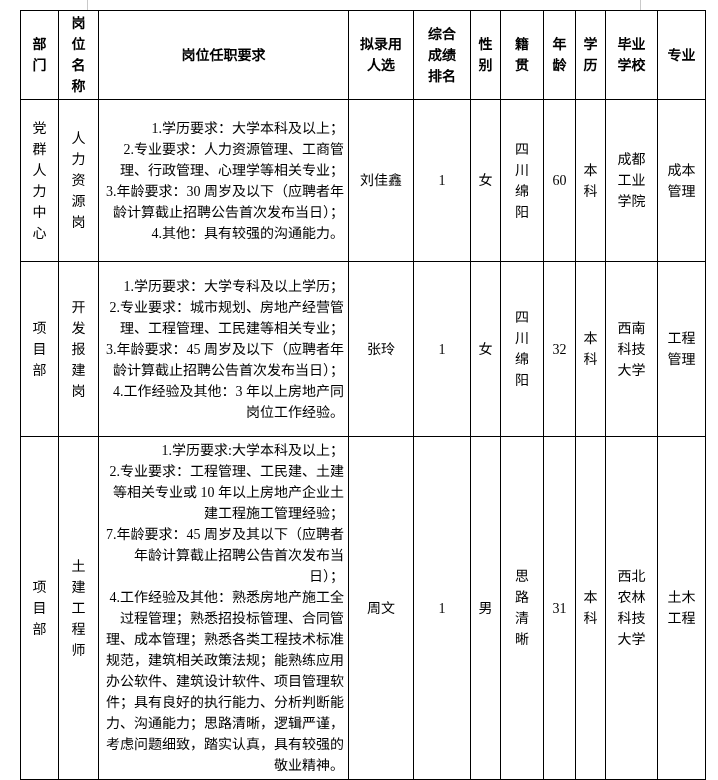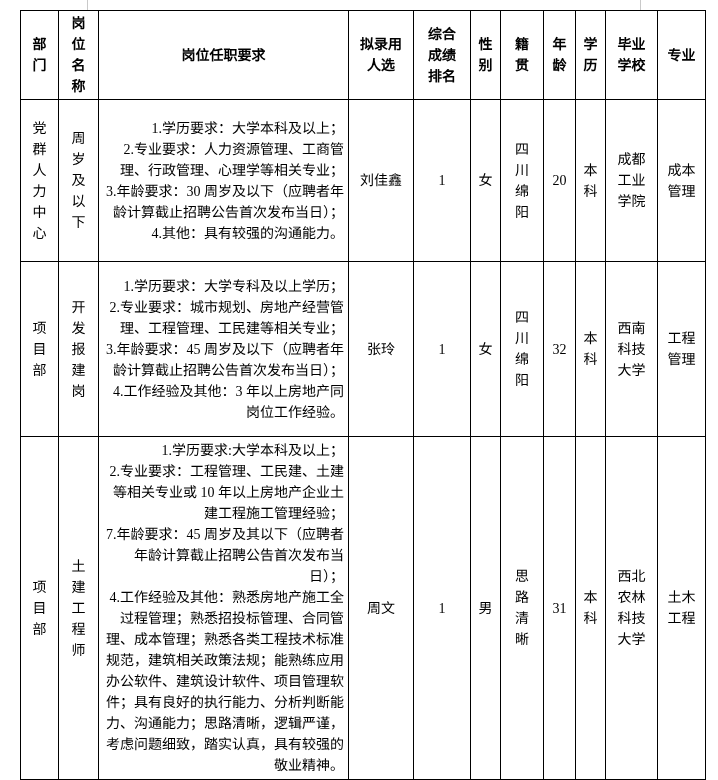--- a/index.html
+++ b/index.html
@@ -115,42 +115,42 @@
       <th>
           <div>专业</div>
         </th>
     </tr>
 
     <tr class="r1">
       <td>
           <div class="in1">党群人力中心</div>
         </td>
       <td>
-          <div class="in1">周岁及以下</div>
+          <div class="in1">人力资源岗</div>
         </td>
       <td class="req">
         <div class="req-item">1.学历要求：大学本科及以上；</div>
         <div class="req-item">2.专业要求：人力资源管理、工商管理、行政管理、心理学等相关专业；</div>
         <div class="req-item">3.年龄要求：30 周岁及以下（应聘者年龄计算截止招聘公告首次发布当日）；</div>
         <div class="req-item">4.其他：具有较强的沟通能力。</div>
       </td>
       <td>
           <div>刘佳鑫</div>
         </td>
       <td>
           <div>1</div>
         </td>
       <td>
           <div>女</div>
         </td>
       <td>
           <div class="in1">四川绵阳</div>
         </td>
       <td>
-          <div>20</div>
+          <div>60</div>
         </td>
       <td>
           <div class="in1">本科</div>
         </td>
       <td>
           <div class="in2">成都工业学院</div>
         </td>
       <td>
           <div class="in2">成本管理</div>
         </td>

